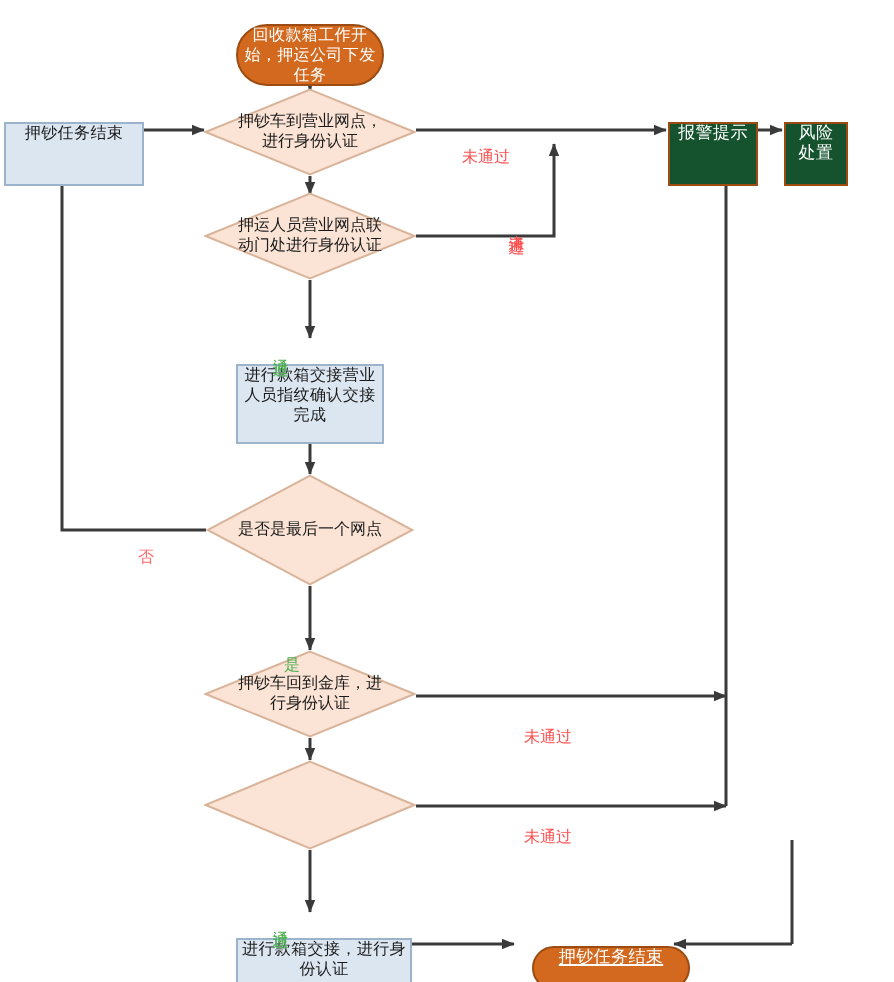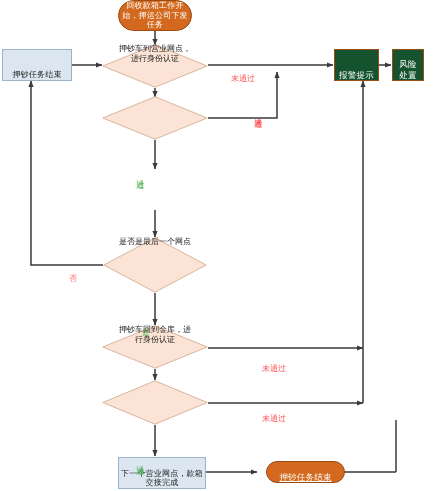--- a/index.html
+++ b/index.html
@@ -22,25 +22,26 @@
     left: 0;
     top: 0;
     width: 447px;
     height: 491px;
     pointer-events: none;
   }
   .node {
     position: absolute;
     box-sizing: border-box;
     display: flex;
-    align-items: flex-end;
+    align-items: flex-start;
     justify-content: center;
     text-align: center;
     line-height: 1.22;
     letter-spacing: 0.2px;
+    margin-top: 12px;
   }
   .node .txt {
     display: block;
     padding: 0 2px;
   }
 
   
   .terminator {
     background: #d2691e;
     border: 1px solid #9c4c12;
@@ -63,20 +64,21 @@
     background: #14532d;
     border: 1px solid #9c4c12;
     color: #ffffff;
     font-size: 8.5px;
   }
 
   
   .diamond {
     position: absolute;
     display: flex;
+    align-items: center;
     justify-content: center;
   }
   .diamond .shape {
     position: absolute;
     left: 0; top: 0;
     width: 100%; height: 100%;
   }
   .diamond .label {
     position: relative;
     z-index: 2;
@@ -168,22 +170,26 @@
     <svg class="shape" viewBox="0 0 106 44" preserveAspectRatio="none">
       <polygon points="53,0.8 105.2,22 53,43.2 0.8,22" fill="#fbe4d5" stroke="#d9b49a" stroke-width="1"></polygon>
     </svg>
     <span class="label">押钞车到营业网点，进行身份认证</span>
   </div>
 
   <div class="diamond" style="left:102px; top:96px; width:106px; height:44px;">
     <svg class="shape" viewBox="0 0 106 44" preserveAspectRatio="none">
       <polygon points="53,0.8 105.2,22 53,43.2 0.8,22" fill="#fbe4d5" stroke="#d9b49a" stroke-width="1"></polygon>
     </svg>
-  </div>
-
+    <span class="label">押运人员营业网点联动门处进行身份认证</span>
+  </div>
+
+  <div class="node process" style="left:118px; top:170px; width:74px; height:40px;">
+    <span class="txt">进行款箱交接营业人员指纹确认交接完成</span>
+  </div>
 
   <div class="diamond" style="left:102px; top:325px; width:106px; height:44px;">
     <svg class="shape" viewBox="0 0 106 44" preserveAspectRatio="none">
       <polygon points="53,0.8 105.2,22 53,43.2 0.8,22" fill="#fbe4d5" stroke="#d9b49a" stroke-width="1"></polygon>
     </svg>
     <span class="label">押钞车回到金库，进行身份认证</span>
   </div>
 
   <div class="diamond" style="left:103px; top:237px; width:104px; height:56px;">
     <svg class="shape" viewBox="0 0 104 56" preserveAspectRatio="none">
@@ -192,21 +198,21 @@
     <span class="label">是否是最后一个网点</span>
   </div>
 
   <div class="diamond" style="left:102px; top:380px; width:106px; height:45px;">
     <svg class="shape" viewBox="0 0 106 45" preserveAspectRatio="none">
       <polygon points="53,0.8 105.2,22.5 53,44.2 0.8,22.5" fill="#fbe4d5" stroke="#d9b49a" stroke-width="1"></polygon>
     </svg>
   </div>
 
   <div class="node process" style="left:118px; top:457px; width:88px; height:32px;">
-    <span class="txt">下一个营业网点，款箱交接完成</span>
+    <span class="txt">进行款箱交接，进行身份认证</span>
   </div>
 
   <div class="node process-orange" style="left:334px; top:49px; width:45px; height:32px;">
     <span class="txt">报警提示</span>
   </div>
 
   <div class="node process-orange" style="left:392px; top:49px; width:32px; height:32px;">
     <span class="txt">风险处置</span>
   </div>
 

